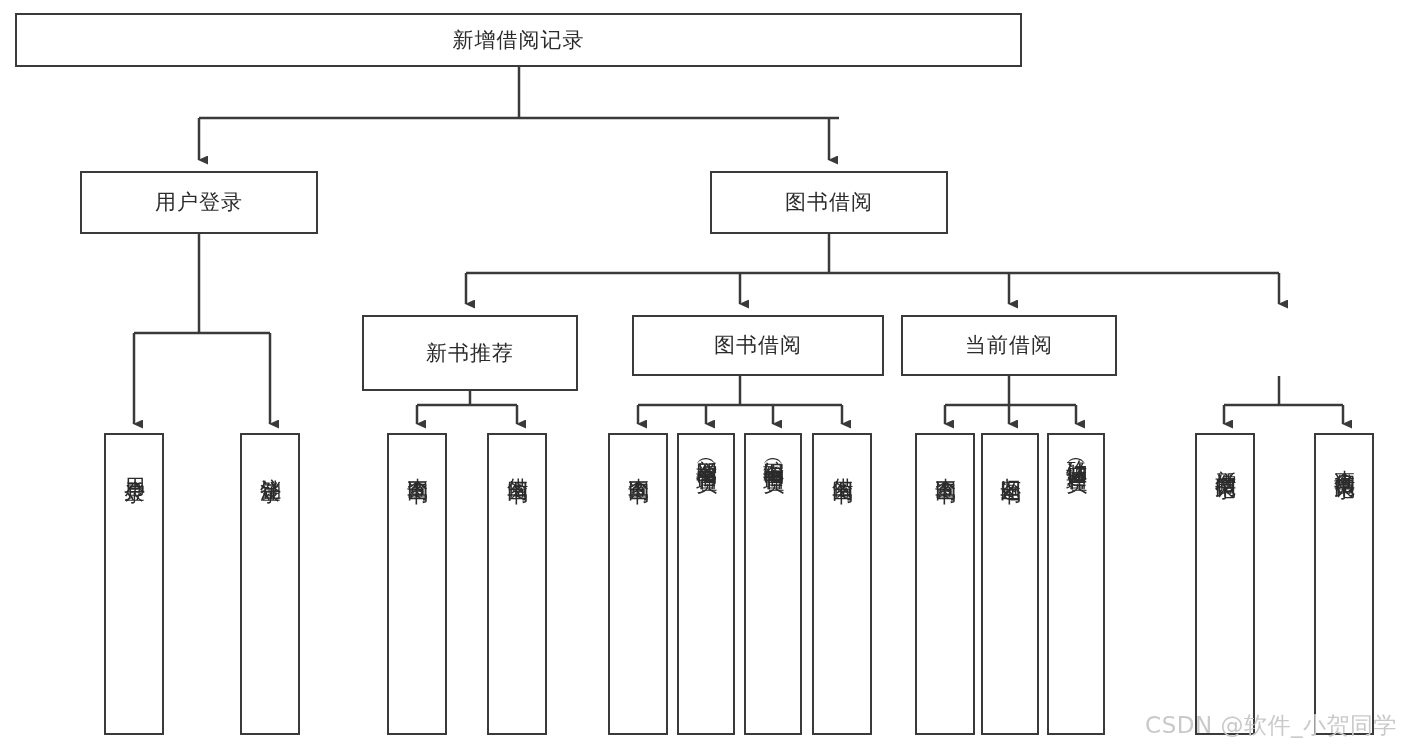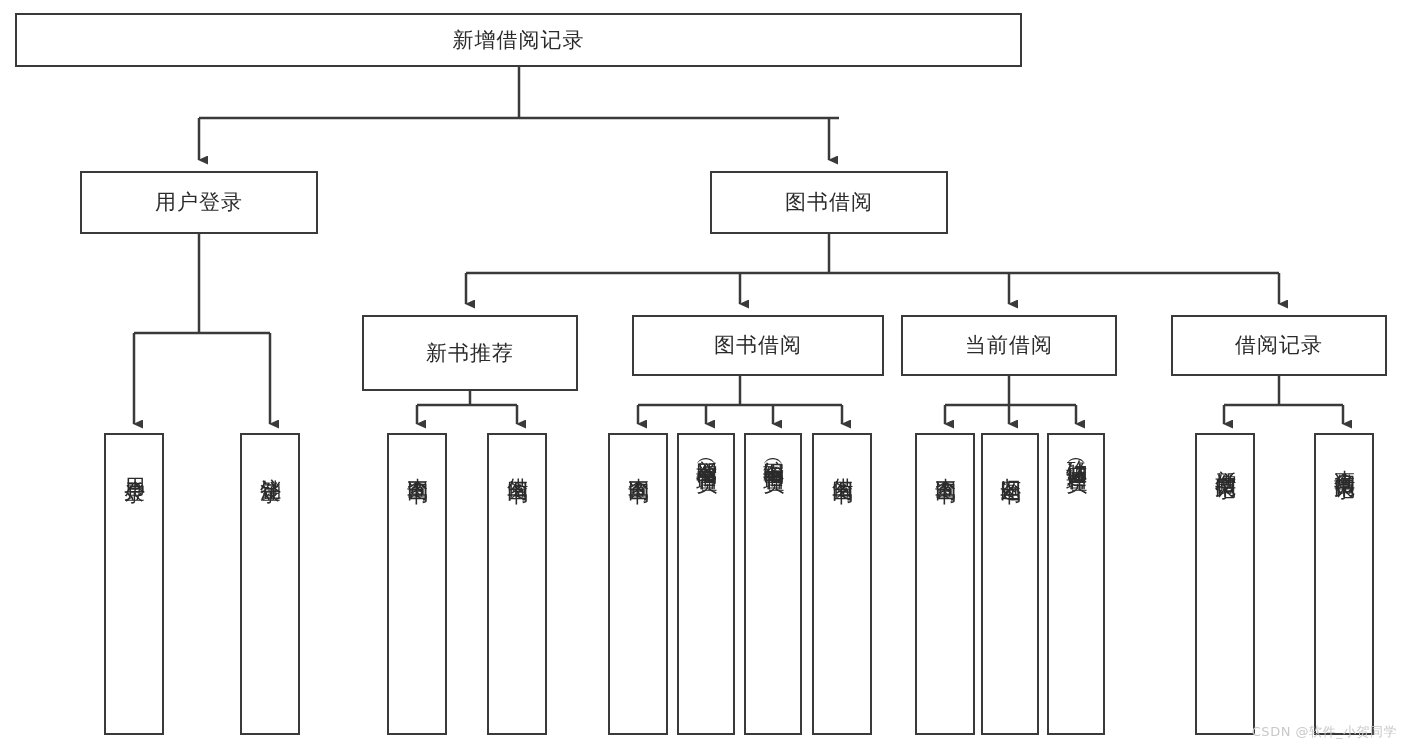--- a/index.html
+++ b/index.html
@@ -50,21 +50,21 @@
     writing-mode: vertical-rl;
     text-orientation: upright;
     line-height: 1.32;
     letter-spacing: 2px;
     white-space: nowrap;
   }
   .watermark {
     position: absolute;
     right: 8px;
     bottom: 6px;
-    font-size: 13px;
+    font-size: 23px;
     color: #c9c9c9;
     letter-spacing: 0.5px;
     white-space: nowrap;
   }
 </style>
 </head>
 <body>
 
 <div id="canvas">
 
@@ -131,23 +131,20 @@
 
   <div class="node h" style="left:362px; top:315px; width:216px; height:76px;">
     <span class="lbl">新书推荐</span>
   </div>
   <div class="node h" style="left:632px; top:315px; width:252px; height:61px;">
     <span class="lbl">图书借阅</span>
   </div>
   <div class="node h" style="left:901px; top:315px; width:216px; height:61px;">
     <span class="lbl">当前借阅</span>
   </div>
-  <div class="node h" style="left:1171px; top:315px; width:216px; height:61px;">
-    <span class="lbl">借阅记录</span>
-  </div>
 
   <div class="node v" style="left:104px; top:433px; width:60px; height:302px;">
     <span class="lbl">用户登录</span>
   </div>
   <div class="node v" style="left:240px; top:433px; width:60px; height:302px;">
     <span class="lbl">注销登录</span>
   </div>
 
   <div class="node v" style="left:387px; top:433px; width:60px; height:302px;">
     <span class="lbl">查询图书</span>

